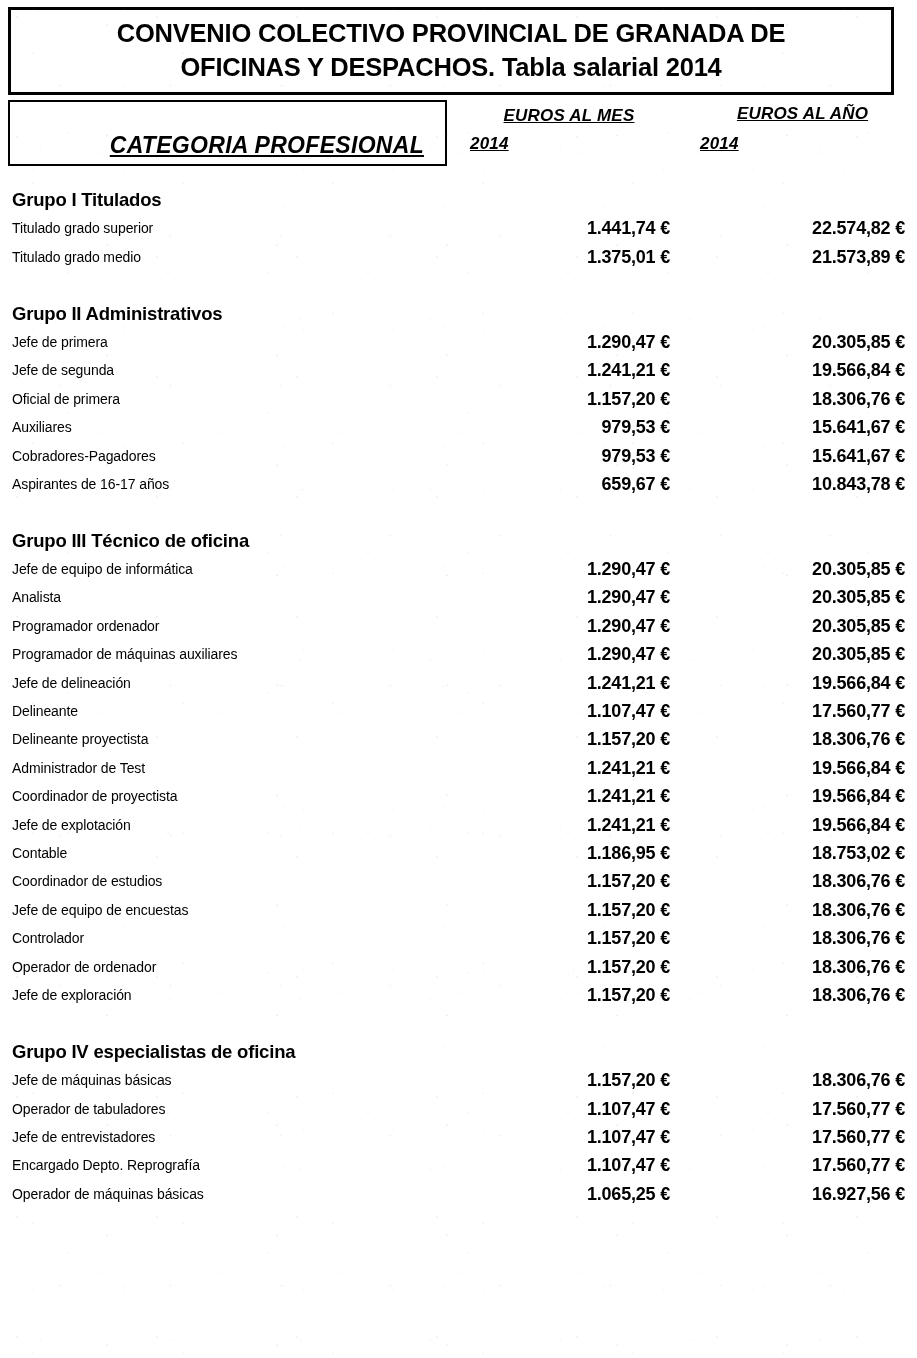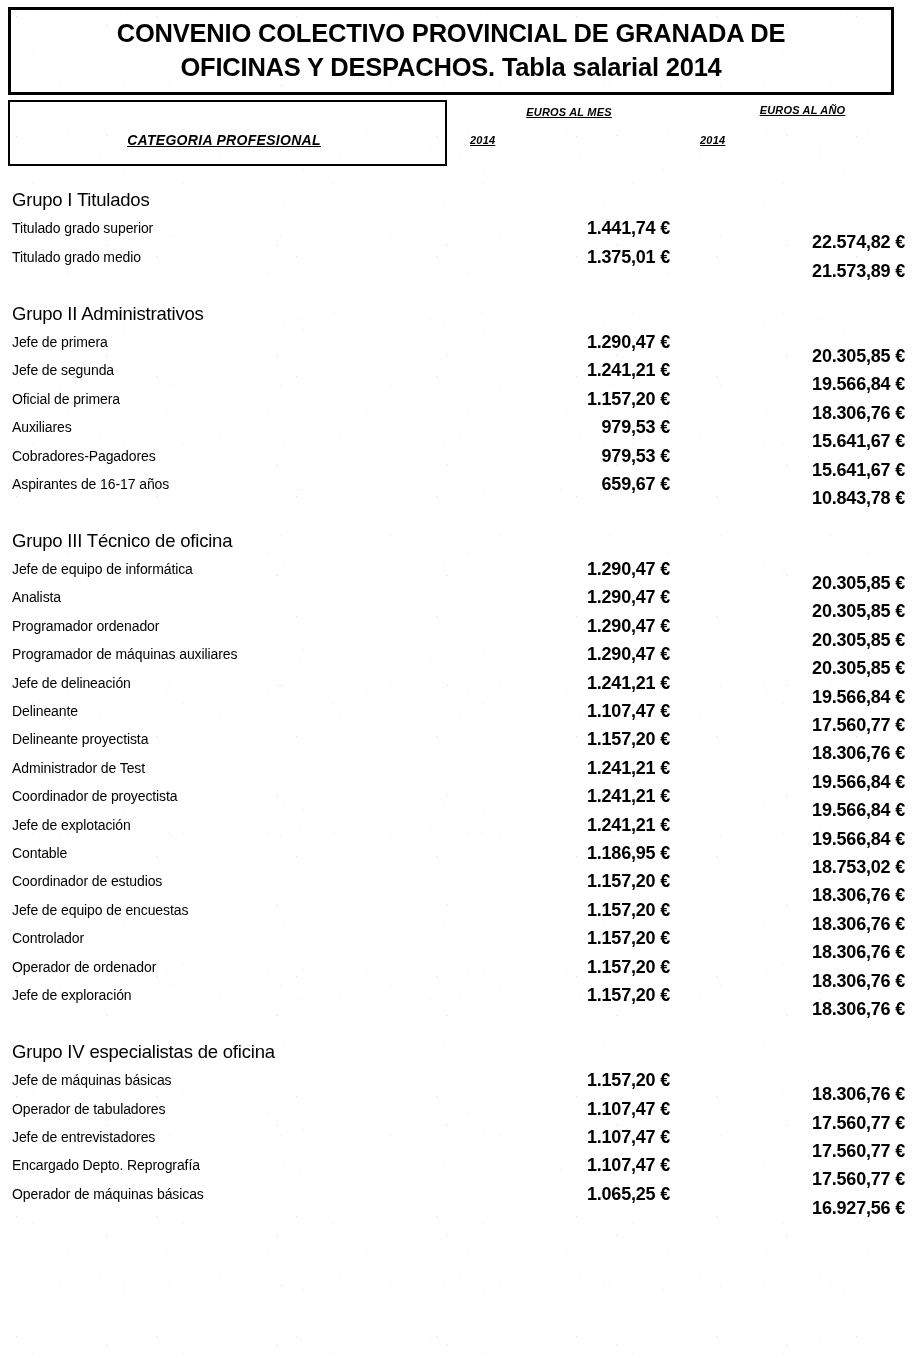--- a/index.html
+++ b/index.html
@@ -75,30 +75,30 @@
     width: 439px;
     height: 66px;
     border: 2px solid #000;
     box-sizing: border-box;
   }
   .cat-label {
     position: absolute;
     left: 24px;
     top: 132px;
     width: 400px;
-    font-size: 14px;
+    font-size: 23px;
     font-weight: bold;
     font-style: italic;
     text-decoration: underline;
     letter-spacing: 0.3px;
-    text-align: center;
+    text-align: right;
   }
   .colhead {
     position: absolute;
-    font-size: 11px;
+    font-size: 17px;
     font-weight: bold;
     font-style: italic;
     text-decoration: underline;
     letter-spacing: 0.2px;
     white-space: nowrap;
   }
   .colhead.mes-t   { left: 470px; top: 106px; width: 198px; text-align: center; }
   .colhead.mes-y   { left: 470px; top: 134px; width: 198px; text-align: left; }
   .colhead.ano-t   { left: 700px; top: 104px; width: 205px; text-align: center; }
   .colhead.ano-y   { left: 700px; top: 134px; width: 205px; text-align: left; }
@@ -119,35 +119,35 @@
 
   .rlabel {
     position: absolute;
     left: 12px;
     top: 0;
     font-size: 14px;
     line-height: 28.4px;
     letter-spacing: -0.1px;
   }
   .row.group .rlabel {
-    font-weight: normal;
+    font-weight: bold;
     font-size: 18.5px;
     letter-spacing: -0.2px;
   }
   .rmonth, .ryear {
     position: absolute;
     top: 0;
     font-size: 18px;
     font-weight: bold;
     line-height: 28.4px;
     text-align: right;
     letter-spacing: -0.2px;
   }
   .rmonth { left: 430px; width: 240px; }
-  .ryear  { left: 688px; width: 217px; margin-top: 14px; }
+  .ryear  { left: 688px; width: 217px; }
 </style>
 </head>
 <body>
 
 <div class="page">
 
   <div class="title-box">
     <div class="title-line">CONVENIO COLECTIVO PROVINCIAL DE GRANADA DE</div>
     <div class="title-line">OFICINAS Y DESPACHOS. Tabla salarial 2014</div>
   </div>

